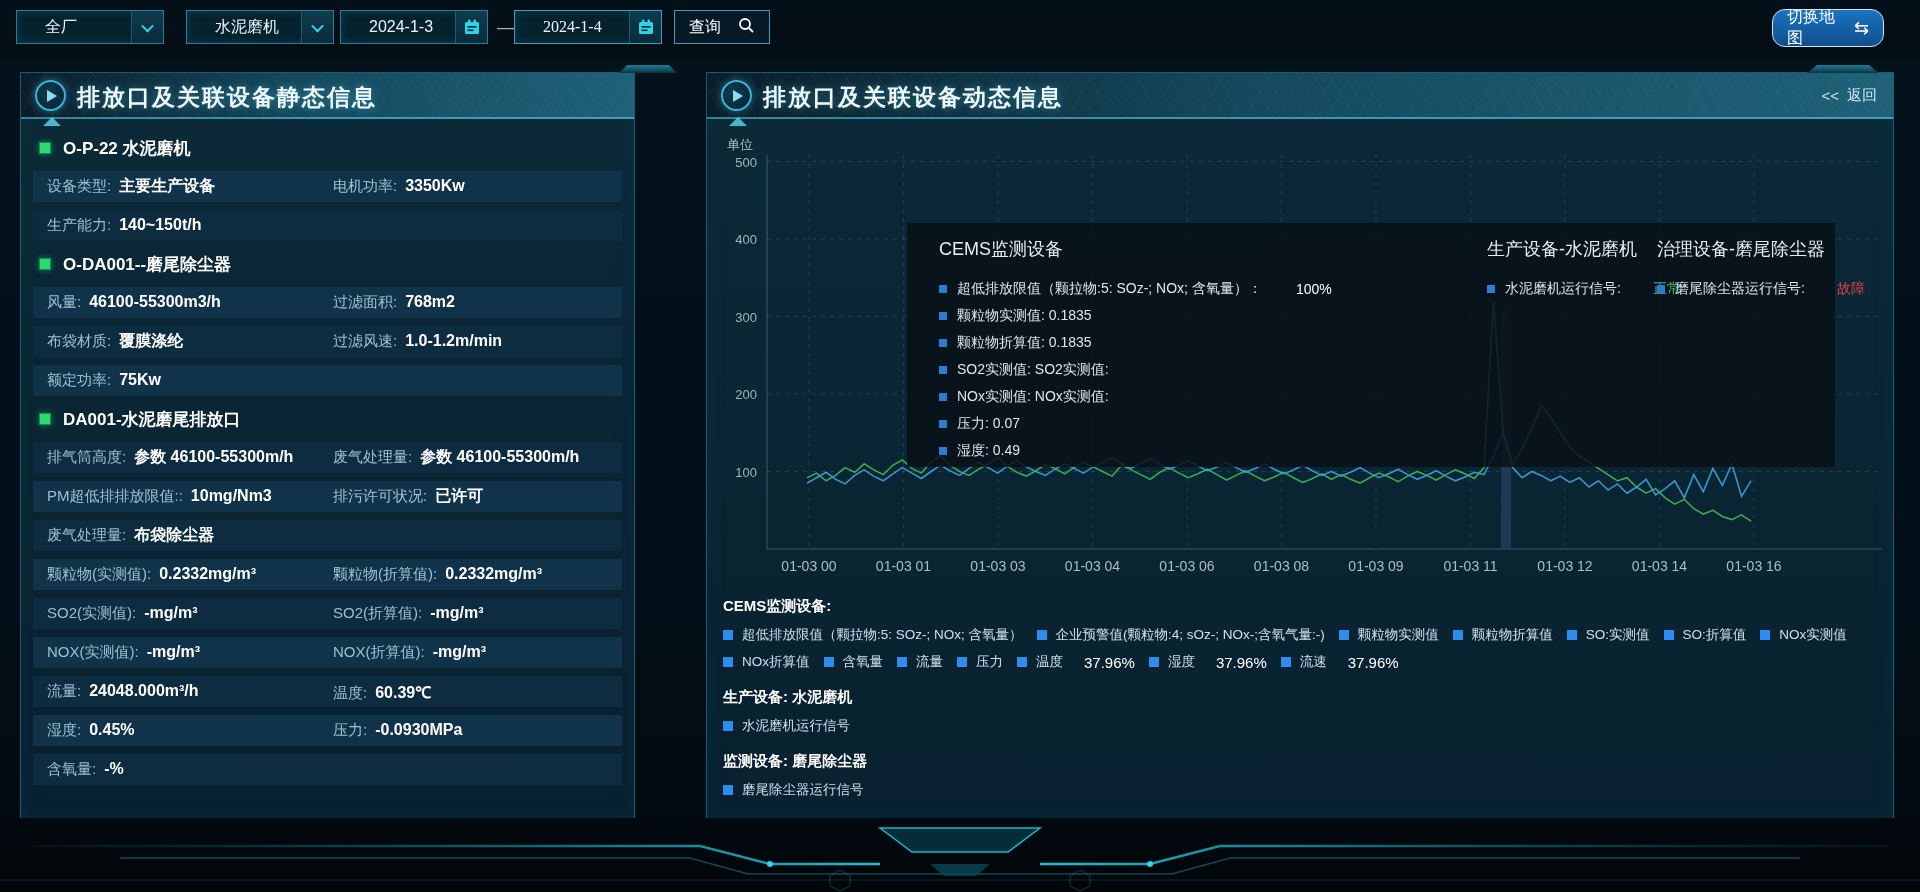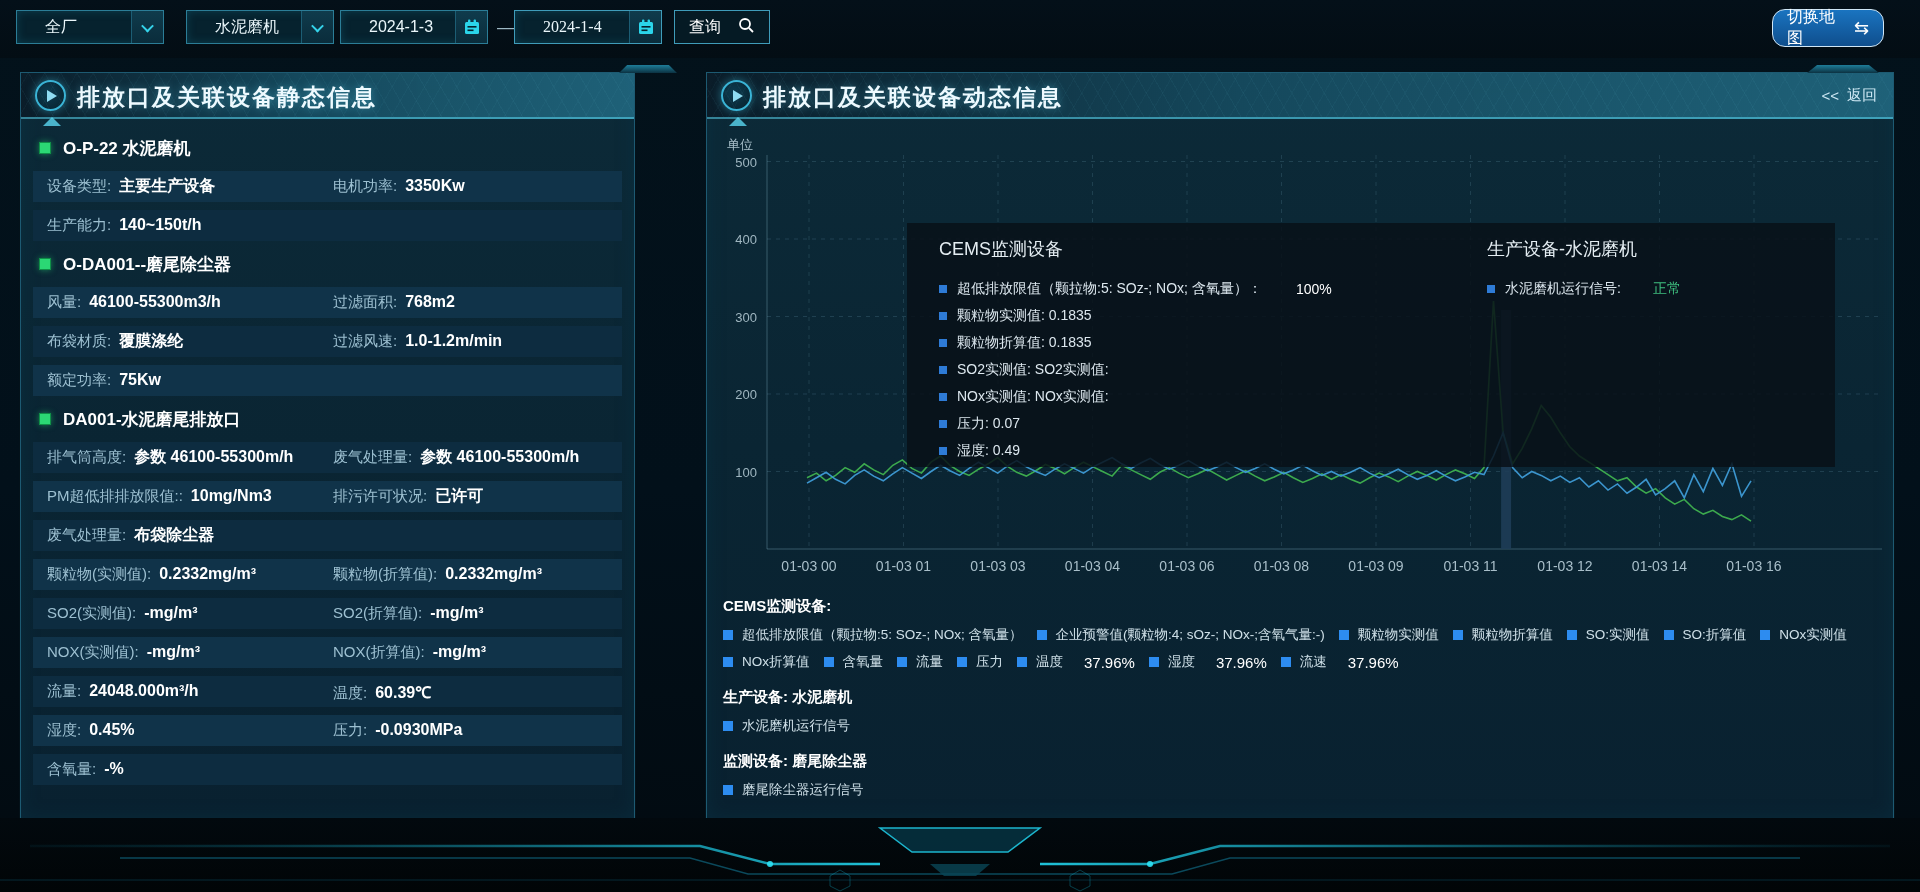--- a/index.html
+++ b/index.html
@@ -402,20 +402,28 @@
             </div>
         </div>
         <div class="tt-col" style="left:580px;">
           <div class="tt-title">生产设备-水泥磨机</div>
           <div class="tt-item">
             <span class="bullet-b"></span>
             <span>水泥磨机运行信号:</span>
             <span class="st-ok">正常</span>
           </div>
         </div>
+        <div class="tt-col" style="left:750px;">
+          <div class="tt-title">治理设备-磨尾除尘器</div>
+          <div class="tt-item">
+            <span class="bullet-b"></span>
+            <span>磨尾除尘器运行信号:</span>
+            <span class="st-bad">故障</span>
+          </div>
+        </div>
       </div>
     </div>
 
     <div class="legend-block">
       <div class="lg-head">CEMS监测设备:</div>
       <div class="lg-row" id="lg-row-0">
           <div class="lg-item">
             <span class="lg-sq"></span>
             <span>超低排放限值（颗拉物:5: SOz-; NOx; 含氧量）</span>
           </div>

